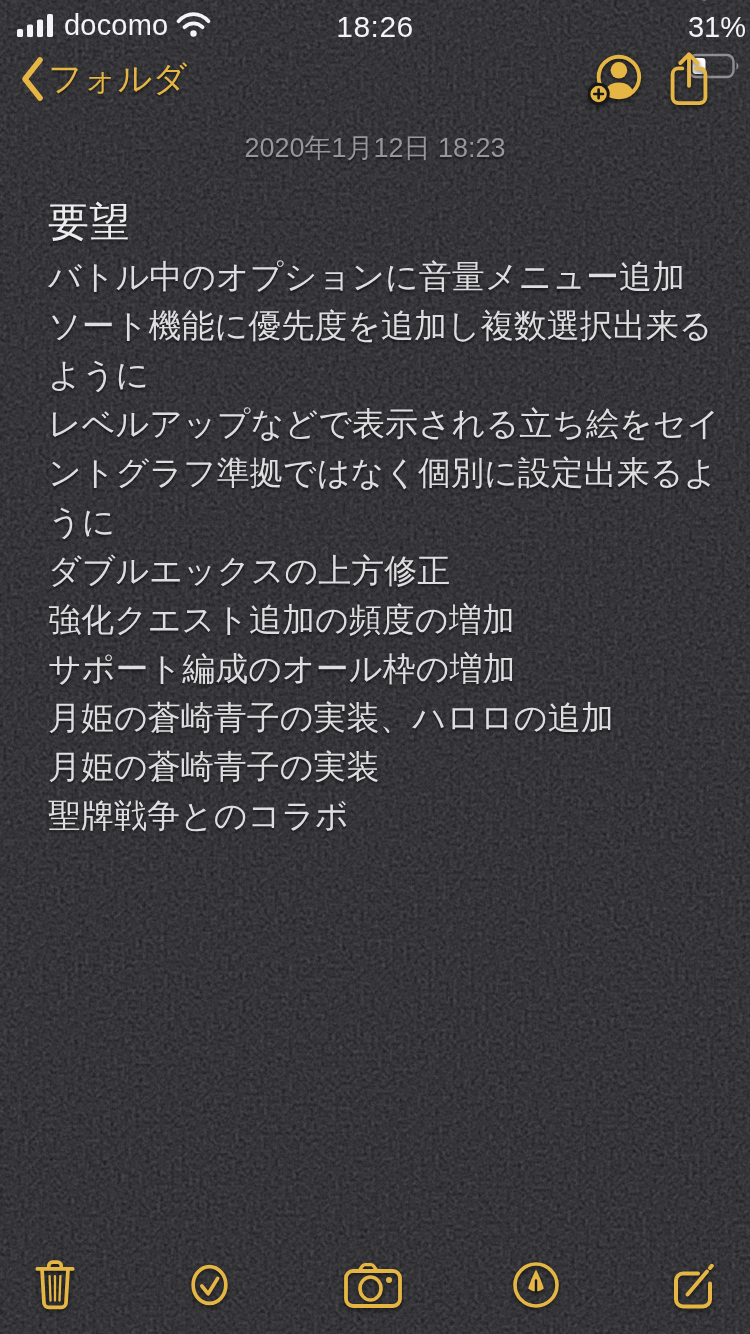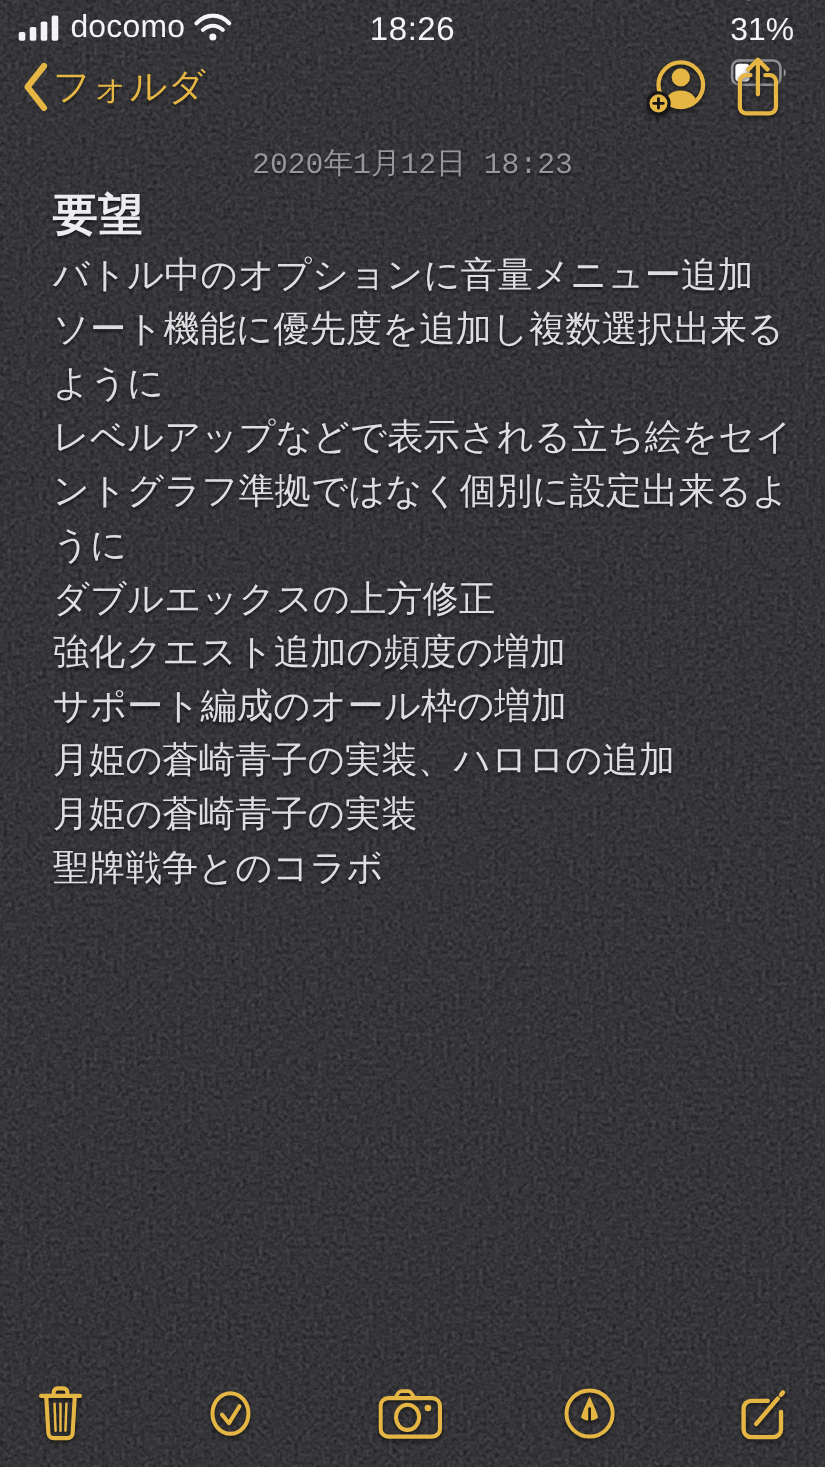--- a/index.html
+++ b/index.html
@@ -9,21 +9,21 @@
     background:#17171a;
     font-family:"Liberation Sans", sans-serif;
     -webkit-font-smoothing:antialiased;
   }
   .texture{position:absolute;left:0;top:0;z-index:0;pointer-events:none;}
   .layer{position:relative;z-index:1;width:100%;height:100%;}
 
   
   .statusbar{
     height:44px;display:flex;align-items:center;justify-content:space-between;
-    padding:6px 28px 0 16px;color:#f4f4f6;
+    padding:6px 4px 0 16px;color:#f4f4f6;
   }
   .sb-left{display:flex;align-items:center;gap:8px;}
   .sb-carrier{font-size:29px;letter-spacing:.2px;}
   .sb-time{
     position:absolute;left:0;right:0;top:10px;text-align:center;
     font-size:30px;font-weight:400;letter-spacing:.5px;pointer-events:none;
   }
   .sb-right{display:flex;gap:9px;flex-direction:column;}
   .sb-batt-pct{font-size:29px;}
 
@@ -41,25 +41,24 @@
   .icon-btn{
     background:none;border:none;padding:0;margin:0;cursor:pointer;
     display:flex;align-items:center;justify-content:center;
     filter:drop-shadow(0 2px 2px rgba(0,0,0,.55));
   }
 
   
   .note-date{
     margin-top:22px;text-align:center;color:#96969c;font-size:27px;
     text-shadow:0 2px 2px rgba(0,0,0,.5);
-    font-family:Liberation Mono, monospace;
   }
   .note-body{padding:0 46px 0 48px;}
   .note-title{
-    margin:3px 0 0 0;font-size:41px;font-weight:700;color:#ececee;
+    margin:30px 0 0 0;font-size:41px;font-weight:400;color:#ececee;
     line-height:52px;text-shadow:0 2px 3px rgba(0,0,0,.6);
   }
   .note-lines{margin-top:4px;}
   .note-line{
     font-size:33px;line-height:49px;color:#dededfd9;color:#dedee0;
     white-space:nowrap;text-shadow:0 2px 3px rgba(0,0,0,.6);
   }
 
   
   .toolbar{

